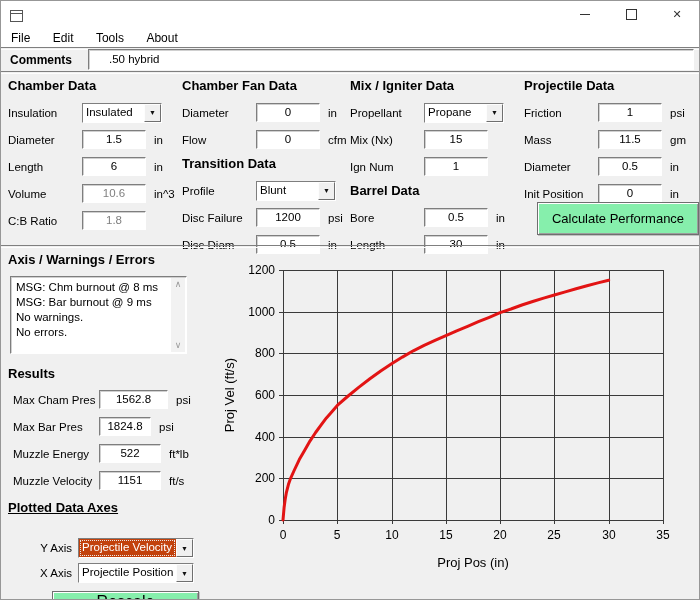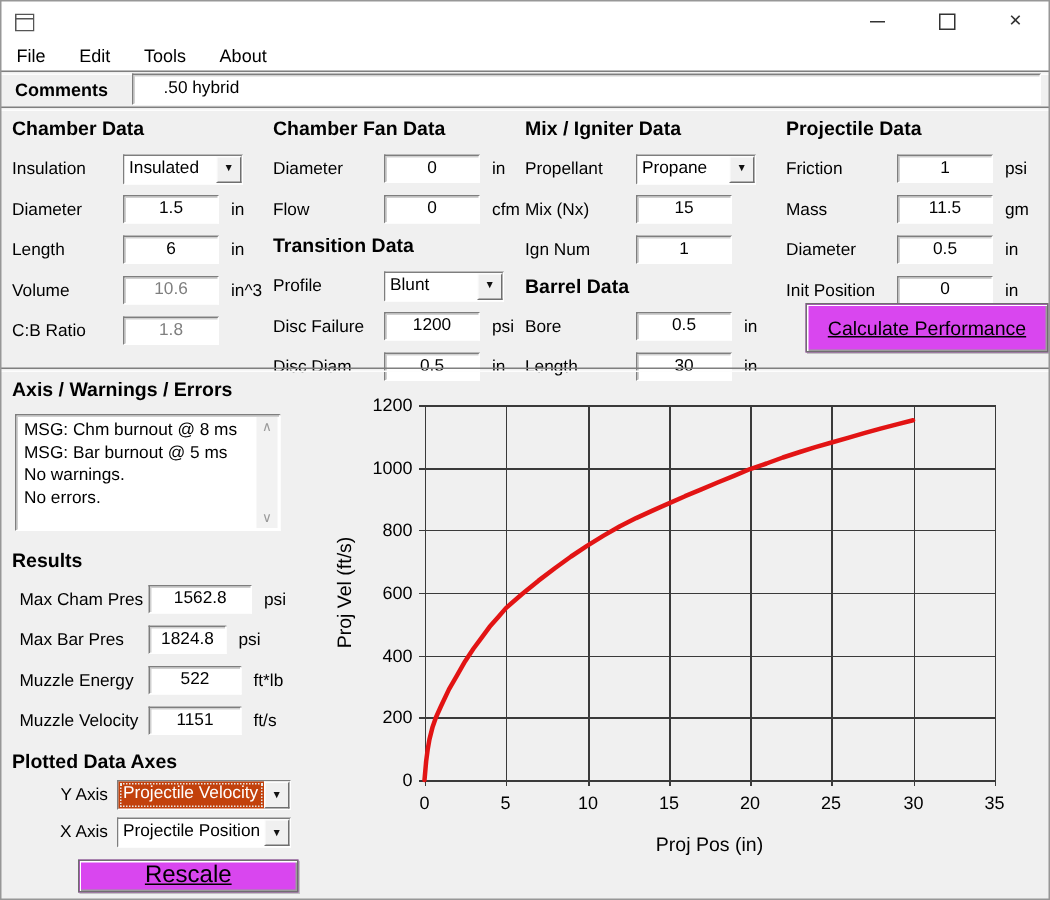--- a/index.html
+++ b/index.html
@@ -17,23 +17,23 @@
   .glyph-max{width:9px;height:9px;border:1px solid #333;display:block;}
   .glyph-close{font-size:11px;color:#333;line-height:1;}
   .menubar{position:absolute;left:2px;top:28px;height:19px;}
   .menu-item{display:inline-block;padding:0 9px;font-size:12px;line-height:19px;}
 
   .etch{position:absolute;left:0;width:700px;height:1px;border-top:1px solid #7f7f7f;border-bottom:1px solid #fdfdfd;}
 
   
   .sunken{background:#fff;border:1px solid;border-color:#7e7e7e #fff #fff #7e7e7e;
           box-shadow:inset 1px 1px 0 rgba(120,120,120,.35);}
-  .btn{background:#d946ef;border:1px solid #6f6f6f;
+  .btn{background:#86efac;border:1px solid #6f6f6f;
        box-shadow:inset 1px 1px 0 #fff,inset -1px -1px 0 #9c9c9c,1px 1px 0 #c2c2c2;
-       display:flex;align-items:center;justify-content:center;cursor:default;text-decoration:underline;}
+       display:flex;align-items:center;justify-content:center;cursor:default;}
 
   
   .comments-label{position:absolute;left:10px;top:50px;height:20px;line-height:20px;font-weight:bold;font-size:12px;}
   .comments-input{position:absolute;left:88px;top:49px;width:606px;height:21px;line-height:19px;
                   font-size:11.5px;padding-left:20px;box-sizing:border-box;}
 
   
   .panel-col{position:absolute;top:78px;}
   .sec-title{font-weight:bold;font-size:13px;height:20px;margin-bottom:4px;}
   .sec-title.mt{margin-top:2px;}
@@ -59,21 +59,21 @@
   .sb{position:absolute;top:1px;right:1px;bottom:1px;width:14px;background:#f2f2f2;
       display:flex;flex-direction:column;justify-content:space-between;align-items:center;padding:2px 0;box-sizing:border-box;}
   .sb-arrow{font-size:9px;color:#9a9a9a;line-height:1;}
   .res-row{display:flex;align-items:center;margin:0 0 8px 5px;height:19px;}
   .res-label{width:86px;font-size:11.5px;flex:none;}
   .axis-row{display:flex;align-items:center;margin-bottom:5px;height:20px;}
   .axis-label{width:64px;text-align:right;padding-right:6px;font-size:11.5px;flex:none;}
   .combo-wide{width:116px;}
   .rescale-btn{width:145px;height:20px;margin:8px 0 0 44px;font-size:16px;}
   .title-gap{margin-top:12px;}
-  .title-gap2{margin-top:10px;margin-bottom:0;}
+  .title-gap2{margin-top:10px;margin-bottom:18px;text-decoration:underline;}
 
   
   .chart-wrap{position:absolute;left:220px;top:253px;width:480px;height:336px;}
   svg text{font-family:"Liberation Sans",sans-serif;}
   .tick{font-size:12px;fill:#000;}
   .axis-title{font-size:13px;fill:#000;}
 </style>
 </head>
 <body>
 
@@ -232,21 +232,21 @@
   </div>
   <div class="btn calc-btn">Calculate Performance</div>
 </div>
 
 <div class="etch" style="top:245px;"></div>
 
 <div class="leftpane">
   <div class="sec-title">Axis / Warnings / Errors</div>
   <div class="msg-list sunken">
     <div class="msg-line">MSG: Chm burnout @ 8 ms</div>
-    <div class="msg-line">MSG: Bar burnout @ 5 ms</div>
+    <div class="msg-line">MSG: Bar burnout @ 9 ms</div>
     <div class="msg-line">No warnings.</div>
     <div class="msg-line">No errors.</div>
     <div class="sb">
       <span class="sb-arrow">∧</span>
       <span class="sb-arrow">∨</span>
     </div>
   </div>
 
   <div class="sec-title title-gap">Results</div>
   <div class="res-row">

